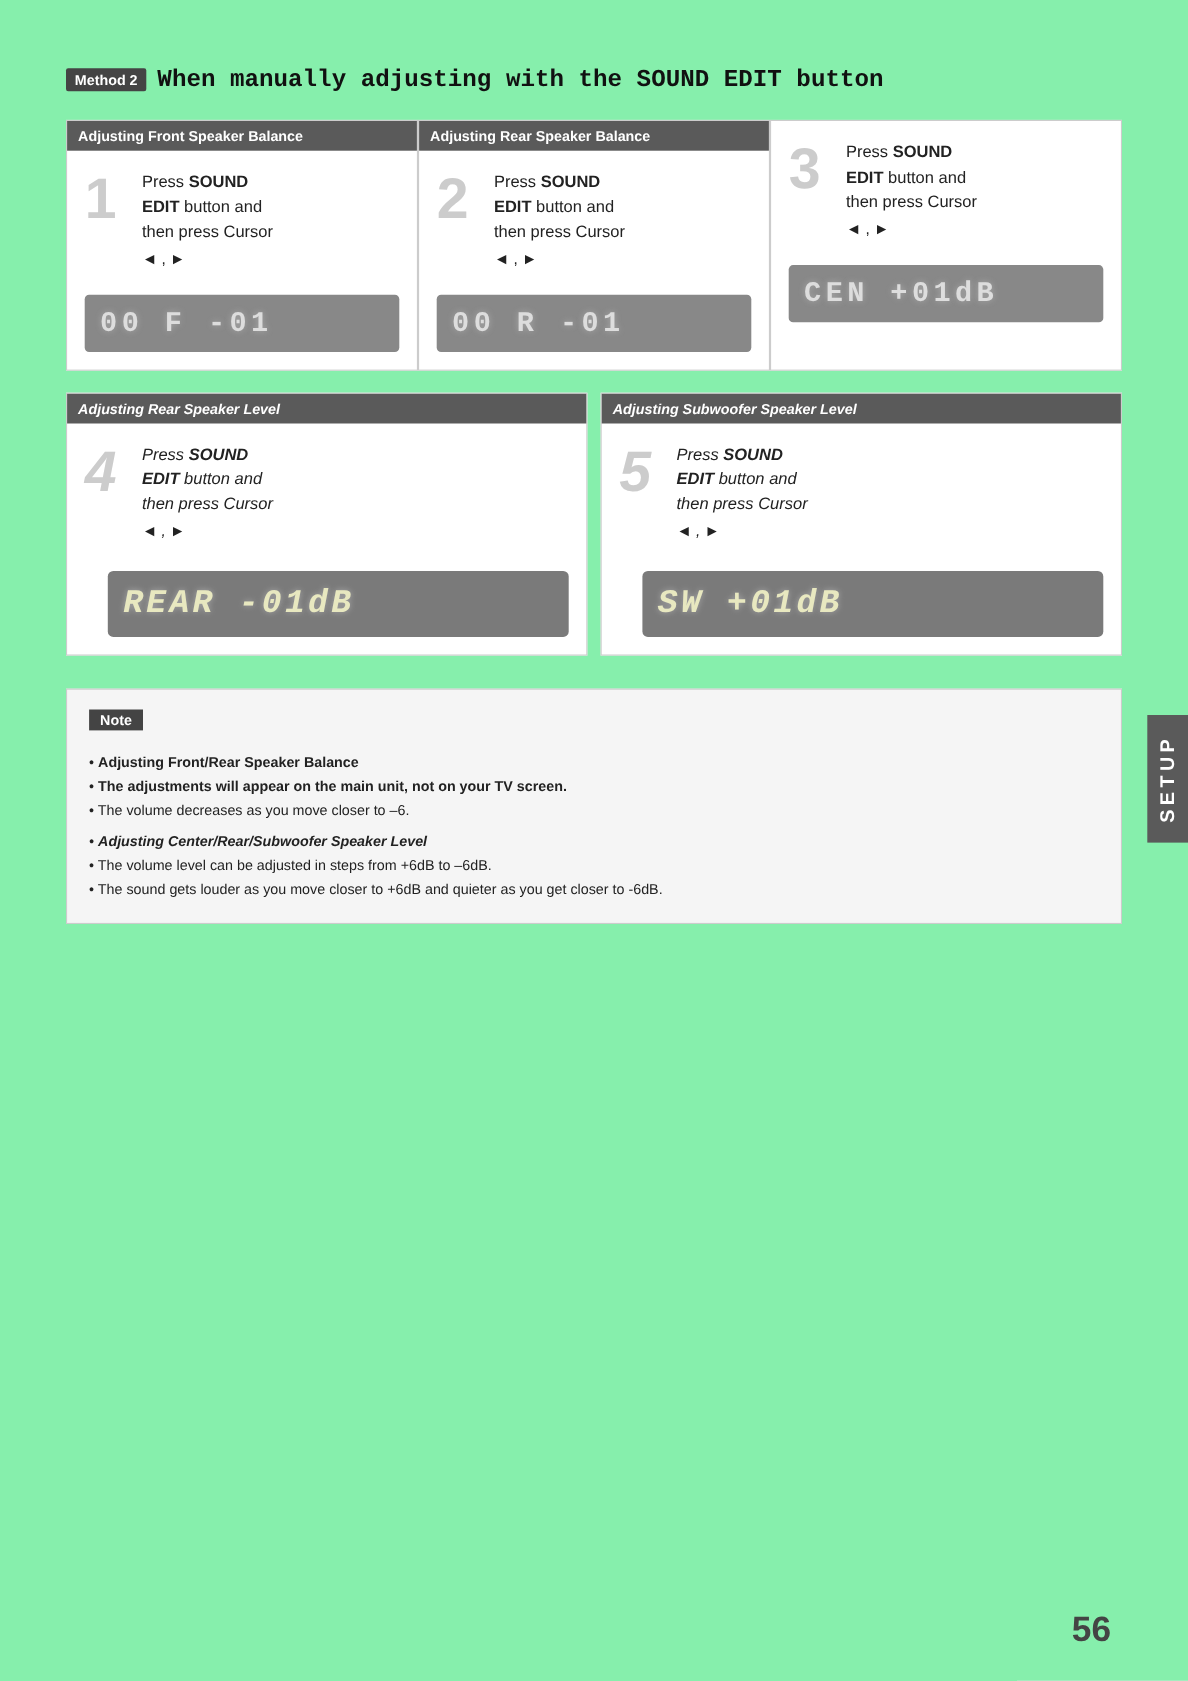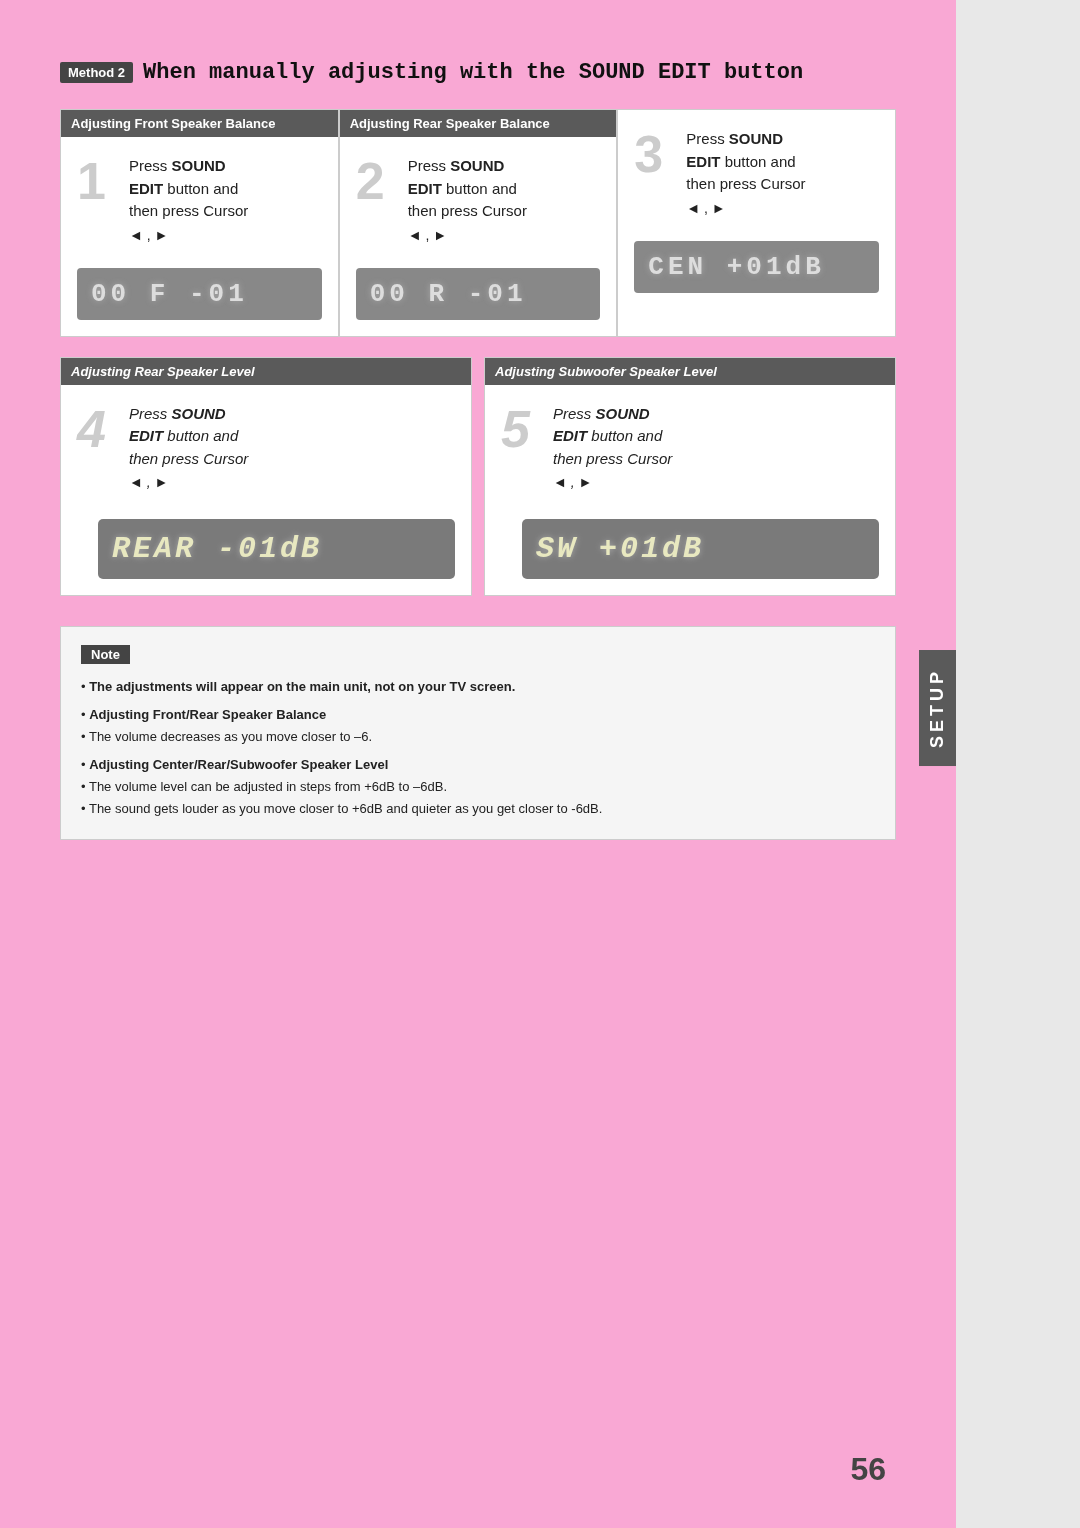--- a/index.html
+++ b/index.html
@@ -6,23 +6,23 @@
     body {
       width: 1080px;
       min-height: 1528px;
       background: #e8e8e8;
       font-family: Arial, sans-serif;
       color: #222;
       position: relative;
     }
 
     .page {
-      width: 956px;
+      width: 1080px;
       min-height: 1528px;
-      background: #f9a8d4;
+      background: #86efac;
       padding: 60px 60px 60px 60px;
       position: relative;
     }
 
     
     .method-header {
       display: flex;
       align-items: center;
       margin-bottom: 24px;
       border-bottom: none;
@@ -185,21 +185,21 @@
       list-style: none;
       padding-left: 0;
     }
     .note-content ul li::before {
       content: "• ";
     }
 
     
     .page-number {
       position: absolute;
-      bottom: 40px;
+      bottom: 28px;
       right: 70px;
       font-size: 32px;
       font-weight: bold;
       color: #444;
       margin-left: 24px;
     }
   </style>
 </head>
 <body>
 
@@ -294,24 +294,24 @@
         <div class="lcd-display large">SW   +01dB</div>
       </div>
     </div>
 
   </div>
 
   <div class="note-box">
     <span class="note-label">Note</span>
     <div class="note-content">
       <ul>
+        <li style="list-style:none; padding-left:0; margin-top:6px;"><strong>Adjusting Front/Rear Speaker Balance</strong></li>
         <li><strong>The adjustments will appear on the main unit, not on your TV screen.</strong></li>
-        <li style="list-style:none; padding-left:0; margin-top:6px;"><strong>Adjusting Front/Rear Speaker Balance</strong></li>
         <li>The volume decreases as you move closer to –6.</li>
-        <li style="list-style:none; padding-left:0; margin-top:6px;"><strong>Adjusting Center/Rear/Subwoofer Speaker Level</strong></li>
+        <li style="list-style:none; padding-left:0; margin-top:6px;font-style:italic;"><strong>Adjusting Center/Rear/Subwoofer Speaker Level</strong></li>
         <li>The volume level can be adjusted in steps from +6dB to –6dB.</li>
         <li>The sound gets louder as you move closer to +6dB and quieter as you get closer to -6dB.</li>
       </ul>
     </div>
   </div>
 
   <div class="setup-tab">SETUP</div>
 
   <div class="page-number">56</div>
 

